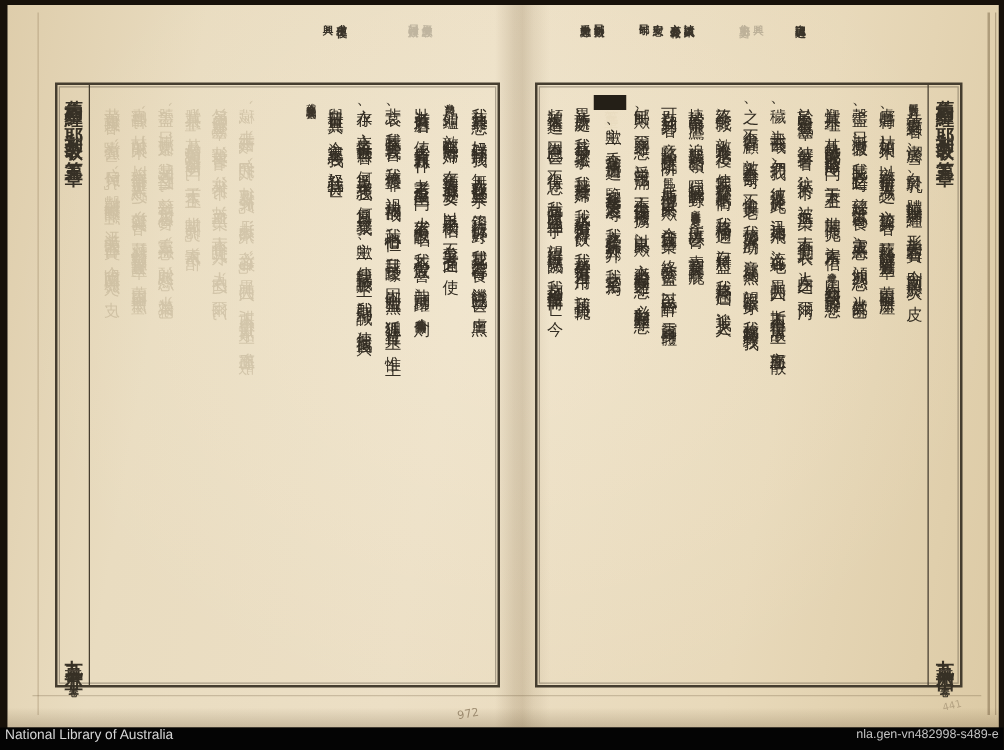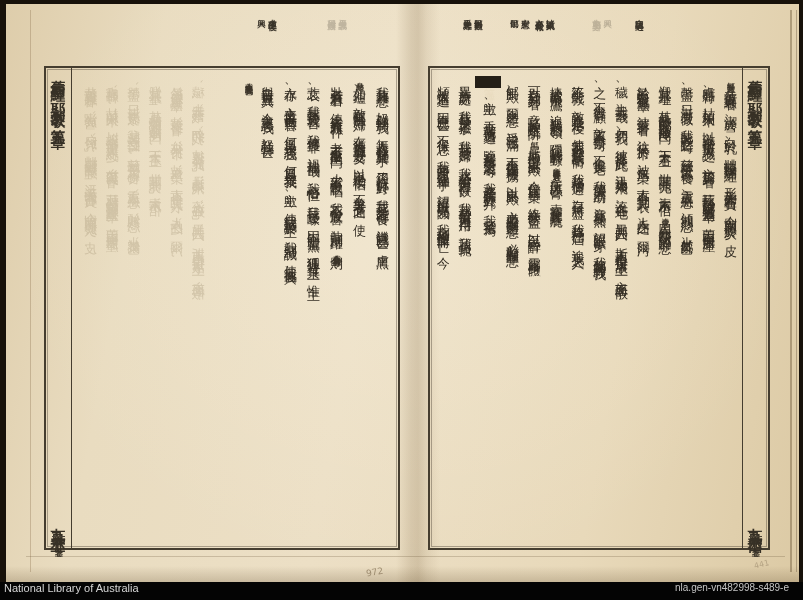--- a/index.html
+++ b/index.html
@@ -97,21 +97,21 @@
   .pencil-1{left:360px;top:563px;font-size:9px;transform:rotate(-10deg);opacity:.8;}
   .pencil-2{left:748px;top:556px;font-size:8px;transform:rotate(-14deg);opacity:.5;}
 
   
   .footer{
     position:absolute;left:0;right:0;bottom:0;height:18px;background:#040404;
     display:flex;align-items:flex-start;justify-content:space-between;
     font-family:"Liberation Sans","DejaVu Sans",sans-serif;
   }
   .footer .f-left{color:#d6d6d6;font-size:11px;margin-left:4px;}
-  .footer .f-right{color:#c4c4c4;font-size:10px;margin-right:14px;}
+  .footer .f-right{color:#c4c4c4;font-size:10px;margin-right:4px;}
 </style>
 </head>
 <body>
 
 <div class="paper">
   <div class="gutter"></div>
   <div class="page-edge-v page-edge-right"></div>
   <div class="page-edge-v page-edge-right2"></div>
   <div class="page-edge-v page-edge-left"></div>
   <div class="bottom-line"></div>

